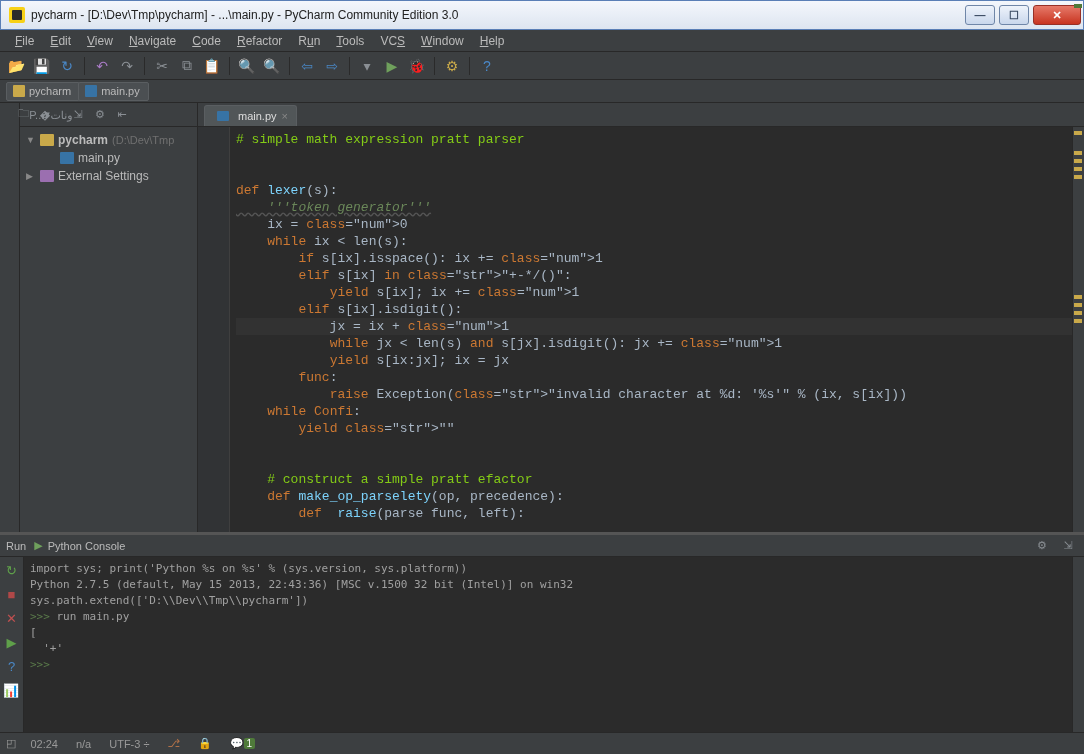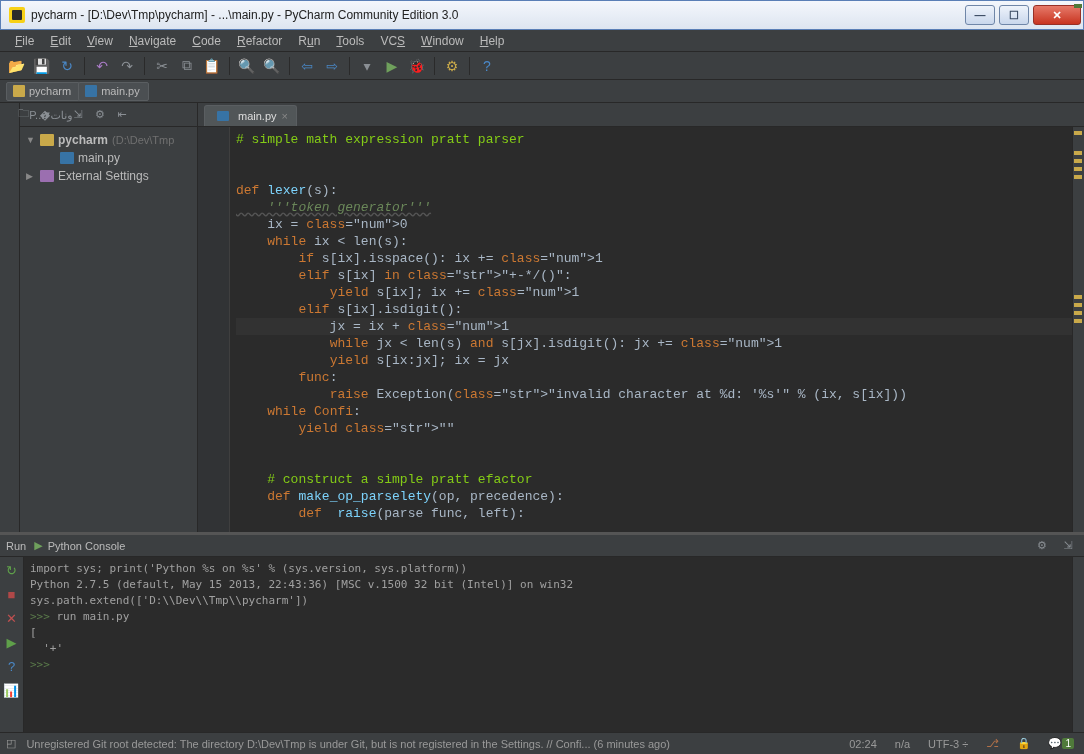--- a/index.html
+++ b/index.html
@@ -275,20 +275,19 @@
 <span class="prompt">&gt;&gt;&gt;</span>
 </div>
     <div class="console-marker">
       <div class="marker ok" style="top:4px"></div>
     </div>
   </div>
 </div>
 
 <div class="status">
   <span>◰</span>
-  <span class="msg">Unregistered Git root detected: The directory D:\Dev\Tmp is under Git, but is not registered in the Settings. // Confi... (6 minutes ago)</span>
   <span class="cell">02:24</span>
   <span class="cell">n/a</span>
   <span class="cell"><span>UTF-3</span> ÷</span>
   <span class="cell git">⎇</span>
   <span class="cell">🔒</span>
   <span class="cell">💬<span class="badge">1</span></span>
 </div>
 
 </body></html>

